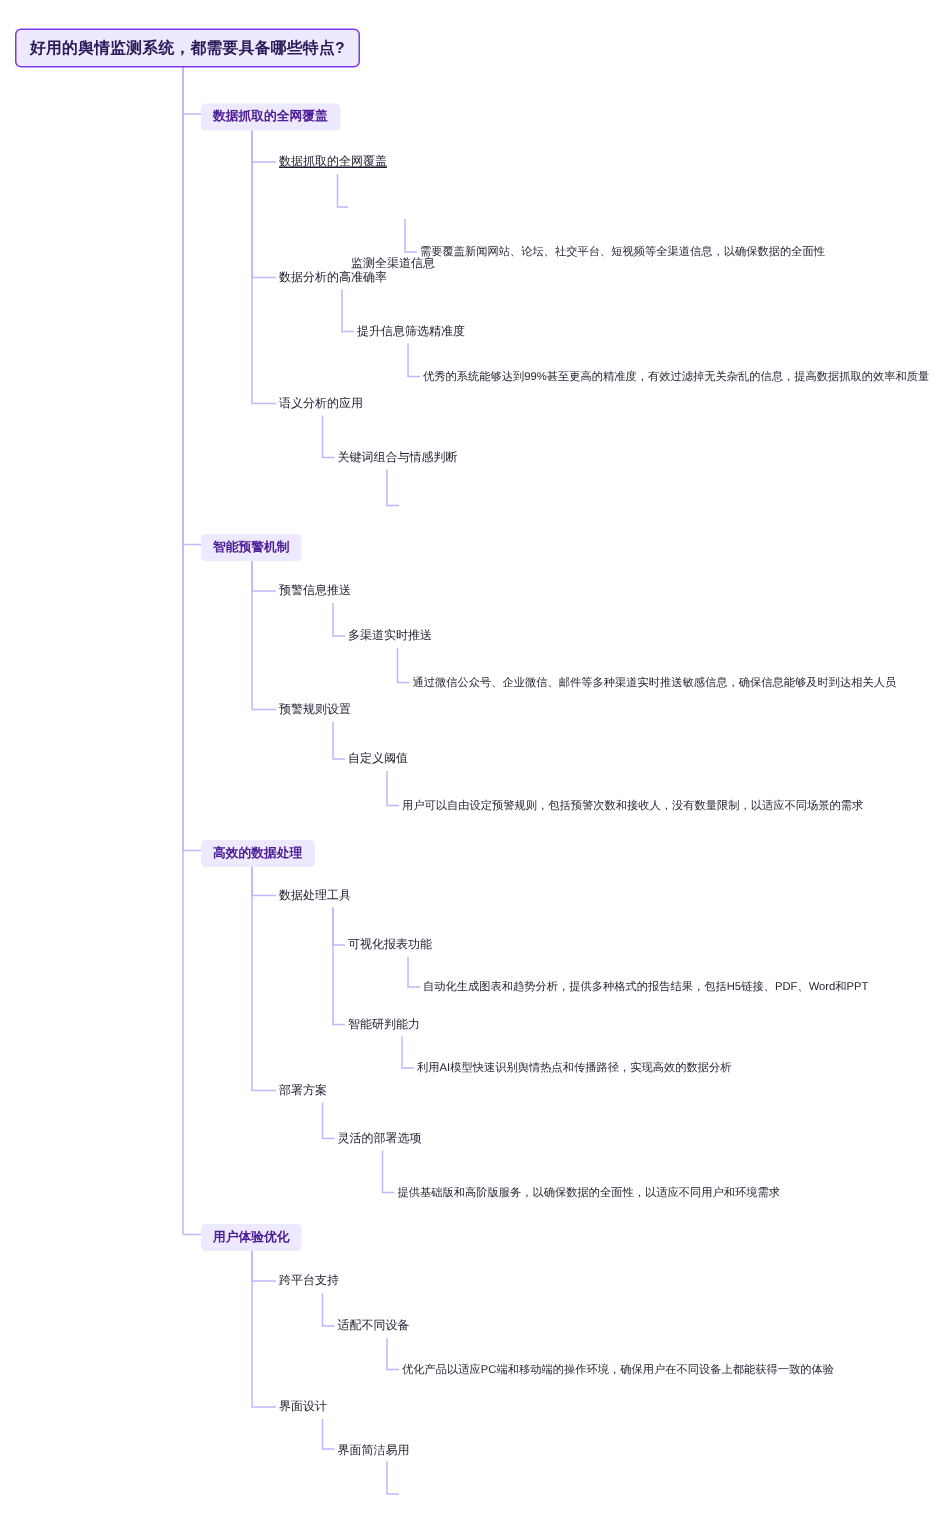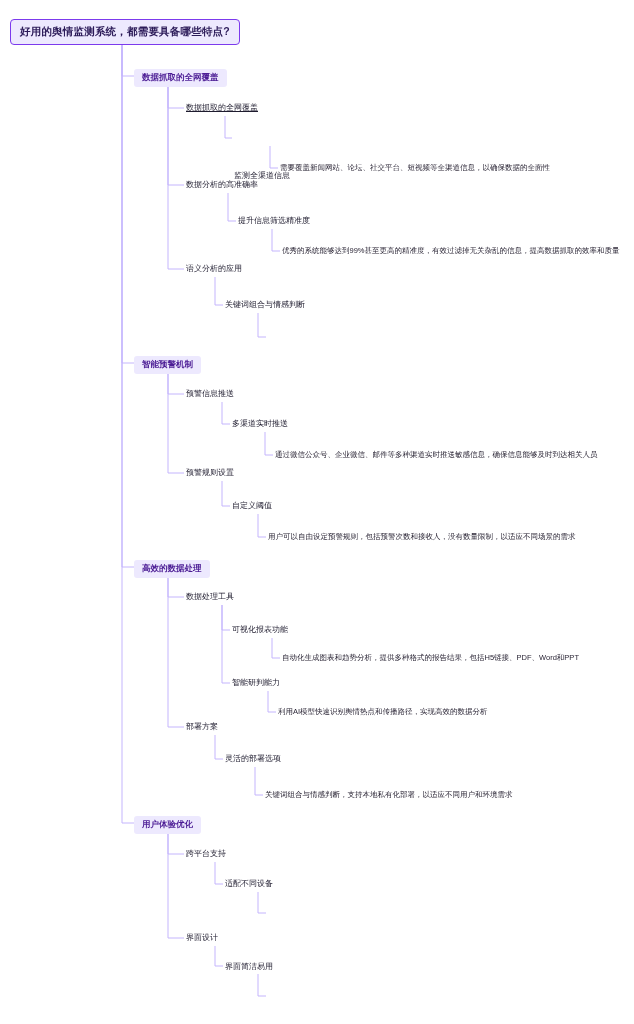--- a/index.html
+++ b/index.html
@@ -156,22 +156,23 @@
   <div class="node lvl1" style="left:134px; top:560px;">高效的数据处理</div>
 
   <div class="node lvl2" style="left:184px; top:590px;">数据处理工具</div>
   <div class="node lvl3" style="left:230px; top:623px;">可视化报表功能</div>
   <div class="node lvl4" style="left:280px; top:652px;">自动化生成图表和趋势分析，提供多种格式的报告结果，包括H5链接、PDF、Word和PPT</div>
   <div class="node lvl3" style="left:230px; top:676px;">智能研判能力</div>
   <div class="node lvl4" style="left:276px; top:706px;">利用AI模型快速识别舆情热点和传播路径，实现高效的数据分析</div>
 
   <div class="node lvl2" style="left:184px; top:720px;">部署方案</div>
   <div class="node lvl3" style="left:223px; top:752px;">灵活的部署选项</div>
-  <div class="node lvl4" style="left:263px; top:789px;">关键词组合与情感判断，支持本地私有化部署，以适应不同用户和环境需求</div>
+  <div class="node lvl4" style="left:263px; top:789px;">提供基础版和高阶版服务，以确保数据的全面性，以适应不同用户和环境需求</div>
 
   <div class="node lvl1" style="left:134px; top:816px;">用户体验优化</div>
 
   <div class="node lvl2" style="left:184px; top:847px;">跨平台支持</div>
   <div class="node lvl3" style="left:223px; top:877px;">适配不同设备</div>
+  <div class="node lvl4" style="left:266px; top:907px;">优化产品以适应PC端和移动端的操作环境，确保用户在不同设备上都能获得一致的体验</div>
 
   <div class="node lvl2" style="left:184px; top:931px;">界面设计</div>
   <div class="node lvl3" style="left:223px; top:960px;">界面简洁易用</div>
 </div>
 
 </body></html>

